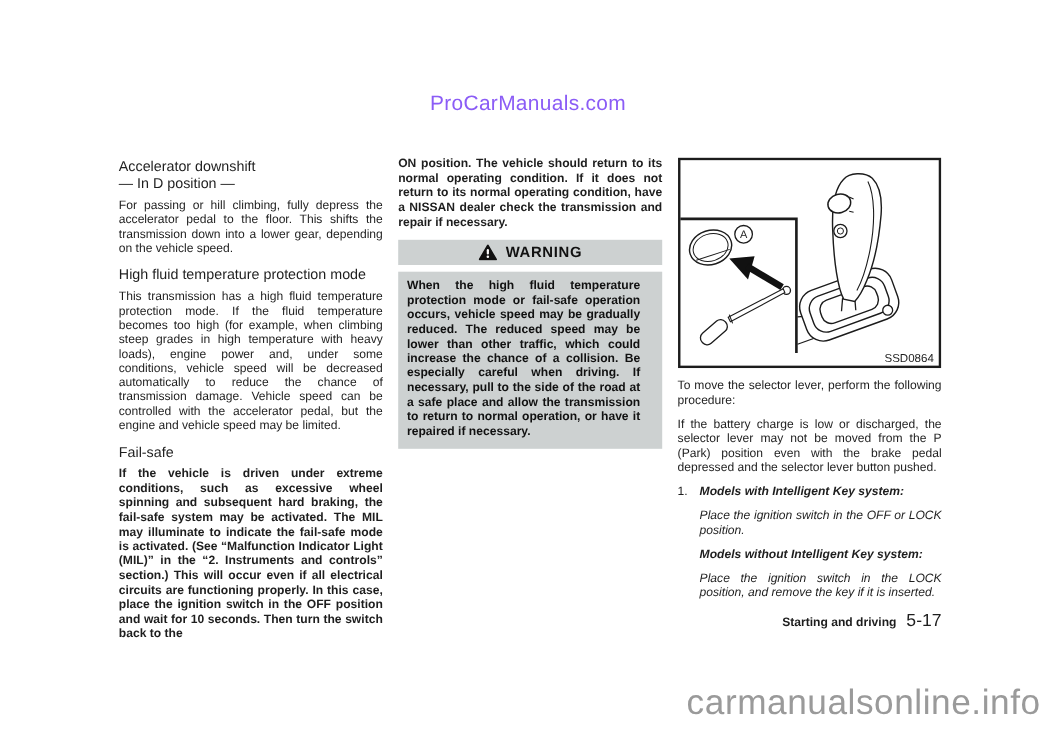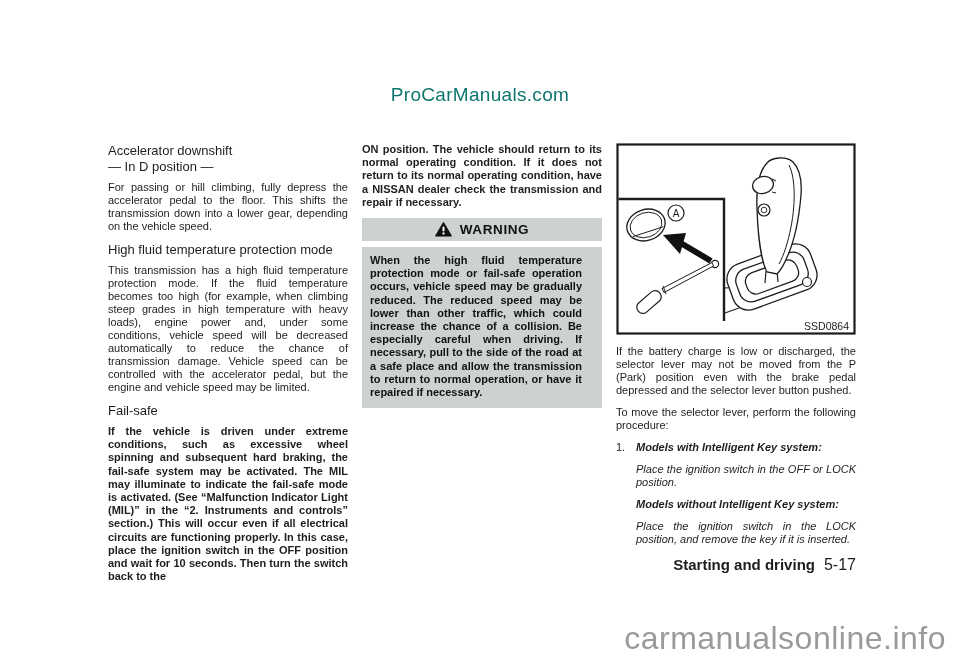--- a/index.html
+++ b/index.html
@@ -7,21 +7,21 @@
     width: 960px; height: 664px;
     background: #ffffff;
     overflow: hidden;
     font-family: "Liberation Sans", sans-serif;
     color: #1e1e1e;
   }
   .page { position: absolute; inset: 0; background: #fff; }
 
   .wm-top {
     position: absolute; top: 84px; left: 0; width: 100%;
-    text-align: center; font-size: 19px; color: #0f766e;
+    text-align: center; font-size: 19px; color: #8b5cf6;
     letter-spacing: 0.3px;
   }
   .wm-bottom {
     position: absolute; top: 620px; right: 14px;
     font-size: 32px; color: #9a9a9a; letter-spacing: 0.5px;
   }
 
   .content {
     position: absolute; left: 108px; top: 143px; width: 750px;
     display: flex; gap: 14px;
@@ -61,21 +61,21 @@
   .list-item { display: flex; }
   .li-num { width: 20px; font-size: 11px; line-height: 13px; }
   .li-body { flex: 1; font-style: italic; }
   .li-head {
     font-size: 11px; font-weight: bold; line-height: 13px; margin: 0 0 9px 0;
   }
 
   .footer {
     text-align: right; margin-top: 10px; white-space: nowrap;
   }
-  .footer .sect-name { font-weight: bold; font-size: 15px; text-align: center; }
+  .footer .sect-name { font-weight: bold; font-size: 11px; text-align: center; }
   .footer .pg { font-size: 16px; margin-left: 9px; }
 </style>
 </head>
 <body>
 
 <div class="page">
 
   <div class="wm-top">ProCarManuals.com</div>
 
   <div class="content">
@@ -167,22 +167,22 @@
             <circle cx="99" cy="121" r="3.6" stroke-width="1.2"></circle>
             <polygon points="96,119.5 97.5,123 48,149.5 46,145.5" stroke-width="1"></polygon>
             <line x1="47" y1="143" x2="50" y2="151" stroke-width="1"></line>
             <rect x="-14" y="-6" width="28" height="12" rx="5.5" transform="translate(33 159) rotate(139)" stroke-width="1.2"></rect>
           </g>
 
           <text x="233" y="186.5" text-anchor="end" font-size="10.5" font-family="Liberation Sans, sans-serif" fill="#1c1c1c">SSD0864</text>
         </svg>
       </div>
 
+      <p class="body">To move the selector lever, perform the following procedure:</p>
       <p class="body">If the battery charge is low or discharged, the selector lever may not be moved from the P (Park) position even with the brake pedal depressed and the selector lever button pushed.</p>
-      <p class="body">To move the selector lever, perform the following procedure:</p>
 
       <div class="list-item">
         <div class="li-num">1.</div>
         <div class="li-body">
           <p class="li-head">Models with Intelligent Key system:</p>
           <p class="body">Place the ignition switch in the OFF or LOCK position.</p>
           <p class="li-head">Models without Intelligent Key system:</p>
           <p class="body" style="margin-bottom:0;">Place the ignition switch in the LOCK position, and remove the key if it is inserted.</p>
         </div>
       </div>

